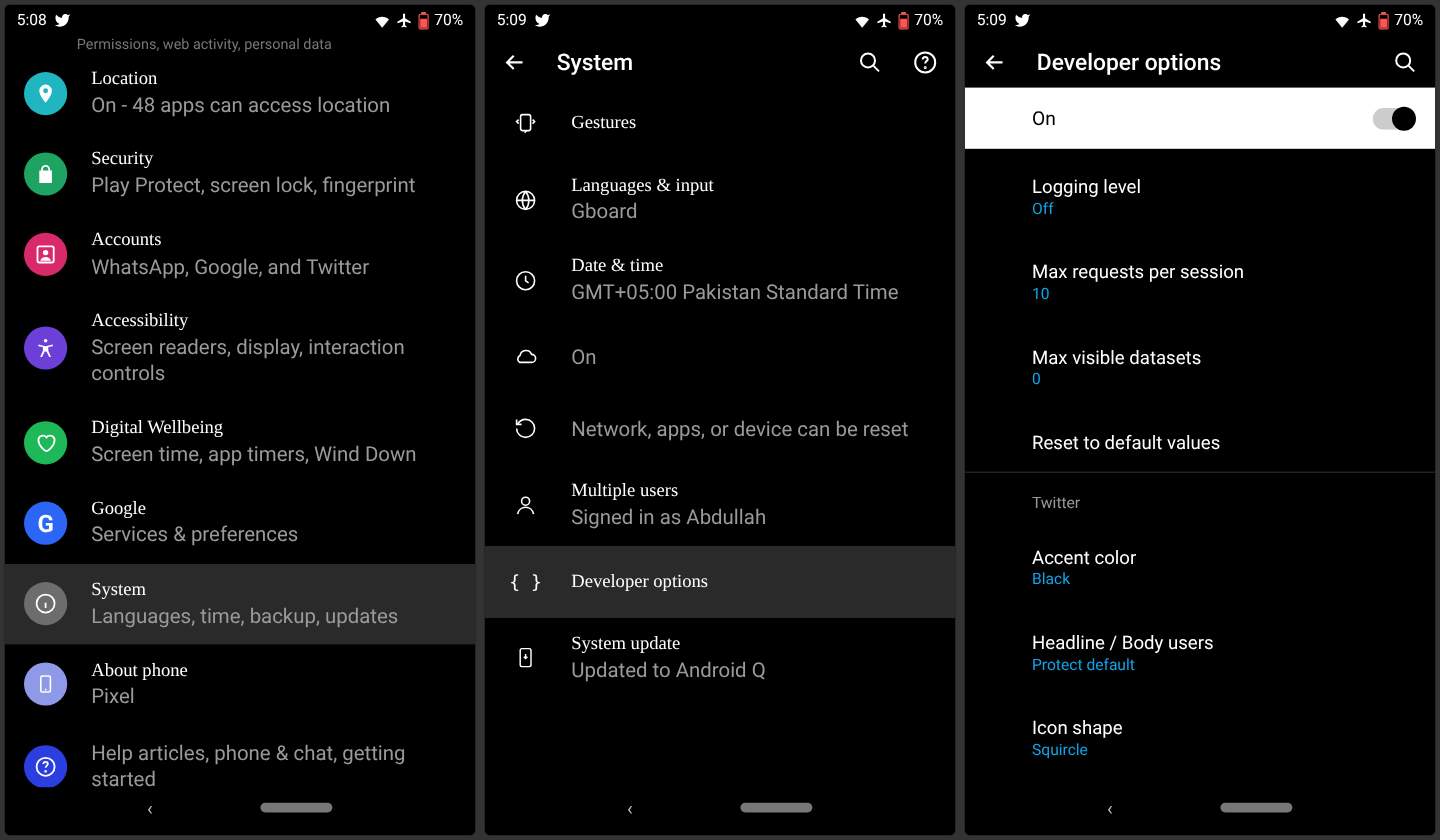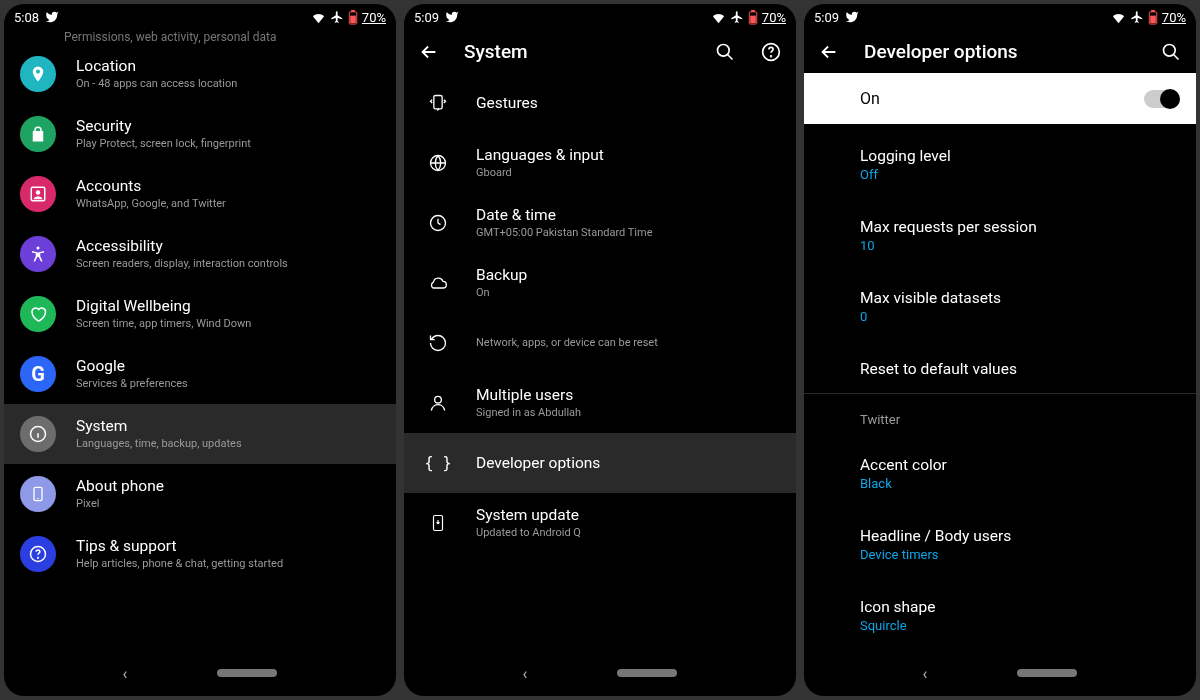--- a/index.html
+++ b/index.html
@@ -8,37 +8,37 @@
     font-family: -apple-system, Roboto, "Helvetica Neue", Arial, sans-serif;
     display: flex;
     gap: 8px;
     padding: 4px;
     width: 1200px;
     height: 700px;
   }
   .phone {
     flex: 1;
     background: #000;
-    border-radius: 20px;
+    border-radius: 4px;
     overflow: hidden;
     display: flex;
     flex-direction: column;
     color: #fff;
     position: relative;
   }
   .status-bar {
     display: flex;
     justify-content: space-between;
     align-items: center;
     padding: 4px 10px 2px 10px;
     font-size: 13px;
     height: 24px;
   }
   .status-left { display: flex; align-items: center; gap: 6px; }
-  .status-right { display: flex; align-items: center; gap: 4px; text-decoration: underline; }
+  .status-right { display: flex; align-items: center; gap: 4px; }
   .status-right svg, .status-left svg { display:block; }
   .truncated {
     color: #777;
     font-size: 12px;
     padding: 2px 12px 0 60px;
     white-space: nowrap;
     overflow: hidden;
   }
   .appbar {
     display: flex;
@@ -64,22 +64,22 @@
     width: 36px; height: 36px; border-radius: 50%;
     display: flex; align-items: center; justify-content: center;
     flex-shrink: 0;
   }
   .item .icon-plain {
     width: 36px; height: 36px;
     display: flex; align-items: center; justify-content: center;
     flex-shrink: 0;
   }
   .item .texts { flex: 1; min-width: 0; }
-  .item .title { font-size: 15.5px; color: #fff; line-height: 1.3; }
-  .item .sub { font-size: 11px; color: #9a9a9a; line-height: 1.3; margin-top: 1px; }
+  .item .title { font-size: 15.5px; color: #fff; line-height: 1.3; font-family: Liberation Serif, serif; }
+  .item .sub { font-size: 17px; color: #9a9a9a; line-height: 1.3; margin-top: 1px; }
   .toggle-row {
     background: #fff;
     color: #000;
     display: flex;
     align-items: center;
     padding: 16px 18px 16px 56px;
     justify-content: space-between;
   }
   .toggle-row .label { font-size: 16px; color: #000; }
   .switch {
@@ -239,21 +239,20 @@
       </div>
       <div class="item">
         <div class="icon-circle" style="background:#2b3fe0">
           <svg width="18" height="18" viewBox="0 0 24 24" fill="none" stroke="#fff" stroke-width="2">
             <circle cx="12" cy="12" r="10"></circle>
             <path d="M9.5 9a2.5 2.5 0 015 0c0 1.5-2.5 2-2.5 4"></path>
             <circle cx="12" cy="17" r="0.5" fill="#fff"></circle>
           </svg>
         </div>
         <div class="texts">
-          <div class="title">Tips &amp; support</div>
           <div class="sub">Help articles, phone &amp; chat, getting started</div>
         </div>
       </div>
     </div>
   <div class="navbar">
     <span class="nav-back">‹</span>
     <div class="nav-pill"></div>
   </div>
 </div>
 
@@ -337,21 +336,20 @@
           <div class="sub">GMT+05:00 Pakistan Standard Time</div>
         </div>
       </div>
       <div class="item">
         <div class="icon-plain">
           <svg width="20" height="20" viewBox="0 0 24 24" fill="none" stroke="#fff" stroke-width="1.6">
             <path d="M18 18a4 4 0 000-8 6 6 0 00-11.5 1A4 4 0 006 18h12z"></path>
           </svg>
         </div>
         <div class="texts">
-          <div class="title">Backup</div>
           <div class="sub">On</div>
         </div>
       </div>
       <div class="item">
         <div class="icon-plain">
           <svg width="20" height="20" viewBox="0 0 24 24" fill="none" stroke="#fff" stroke-width="1.6">
             <path d="M3 12a9 9 0 109-9 9 9 0 00-8 5"></path>
             <path d="M3 3v5h5"></path>
           </svg>
         </div>
@@ -456,21 +454,21 @@
         <div class="title">Reset to default values</div>
       </div>
       <div class="divider"></div>
       <div class="section-header">Twitter</div>
       <div class="plain-item">
         <div class="title">Accent color</div>
         <div class="sub">Black</div>
       </div>
       <div class="plain-item">
         <div class="title">Headline / Body users</div>
-        <div class="sub">Device timers</div>
+        <div class="sub">Protect default</div>
       </div>
       <div class="plain-item">
         <div class="title">Icon shape</div>
         <div class="sub">Squircle</div>
       </div>
     </div>
   <div class="navbar">
     <span class="nav-back">‹</span>
     <div class="nav-pill"></div>
   </div>

